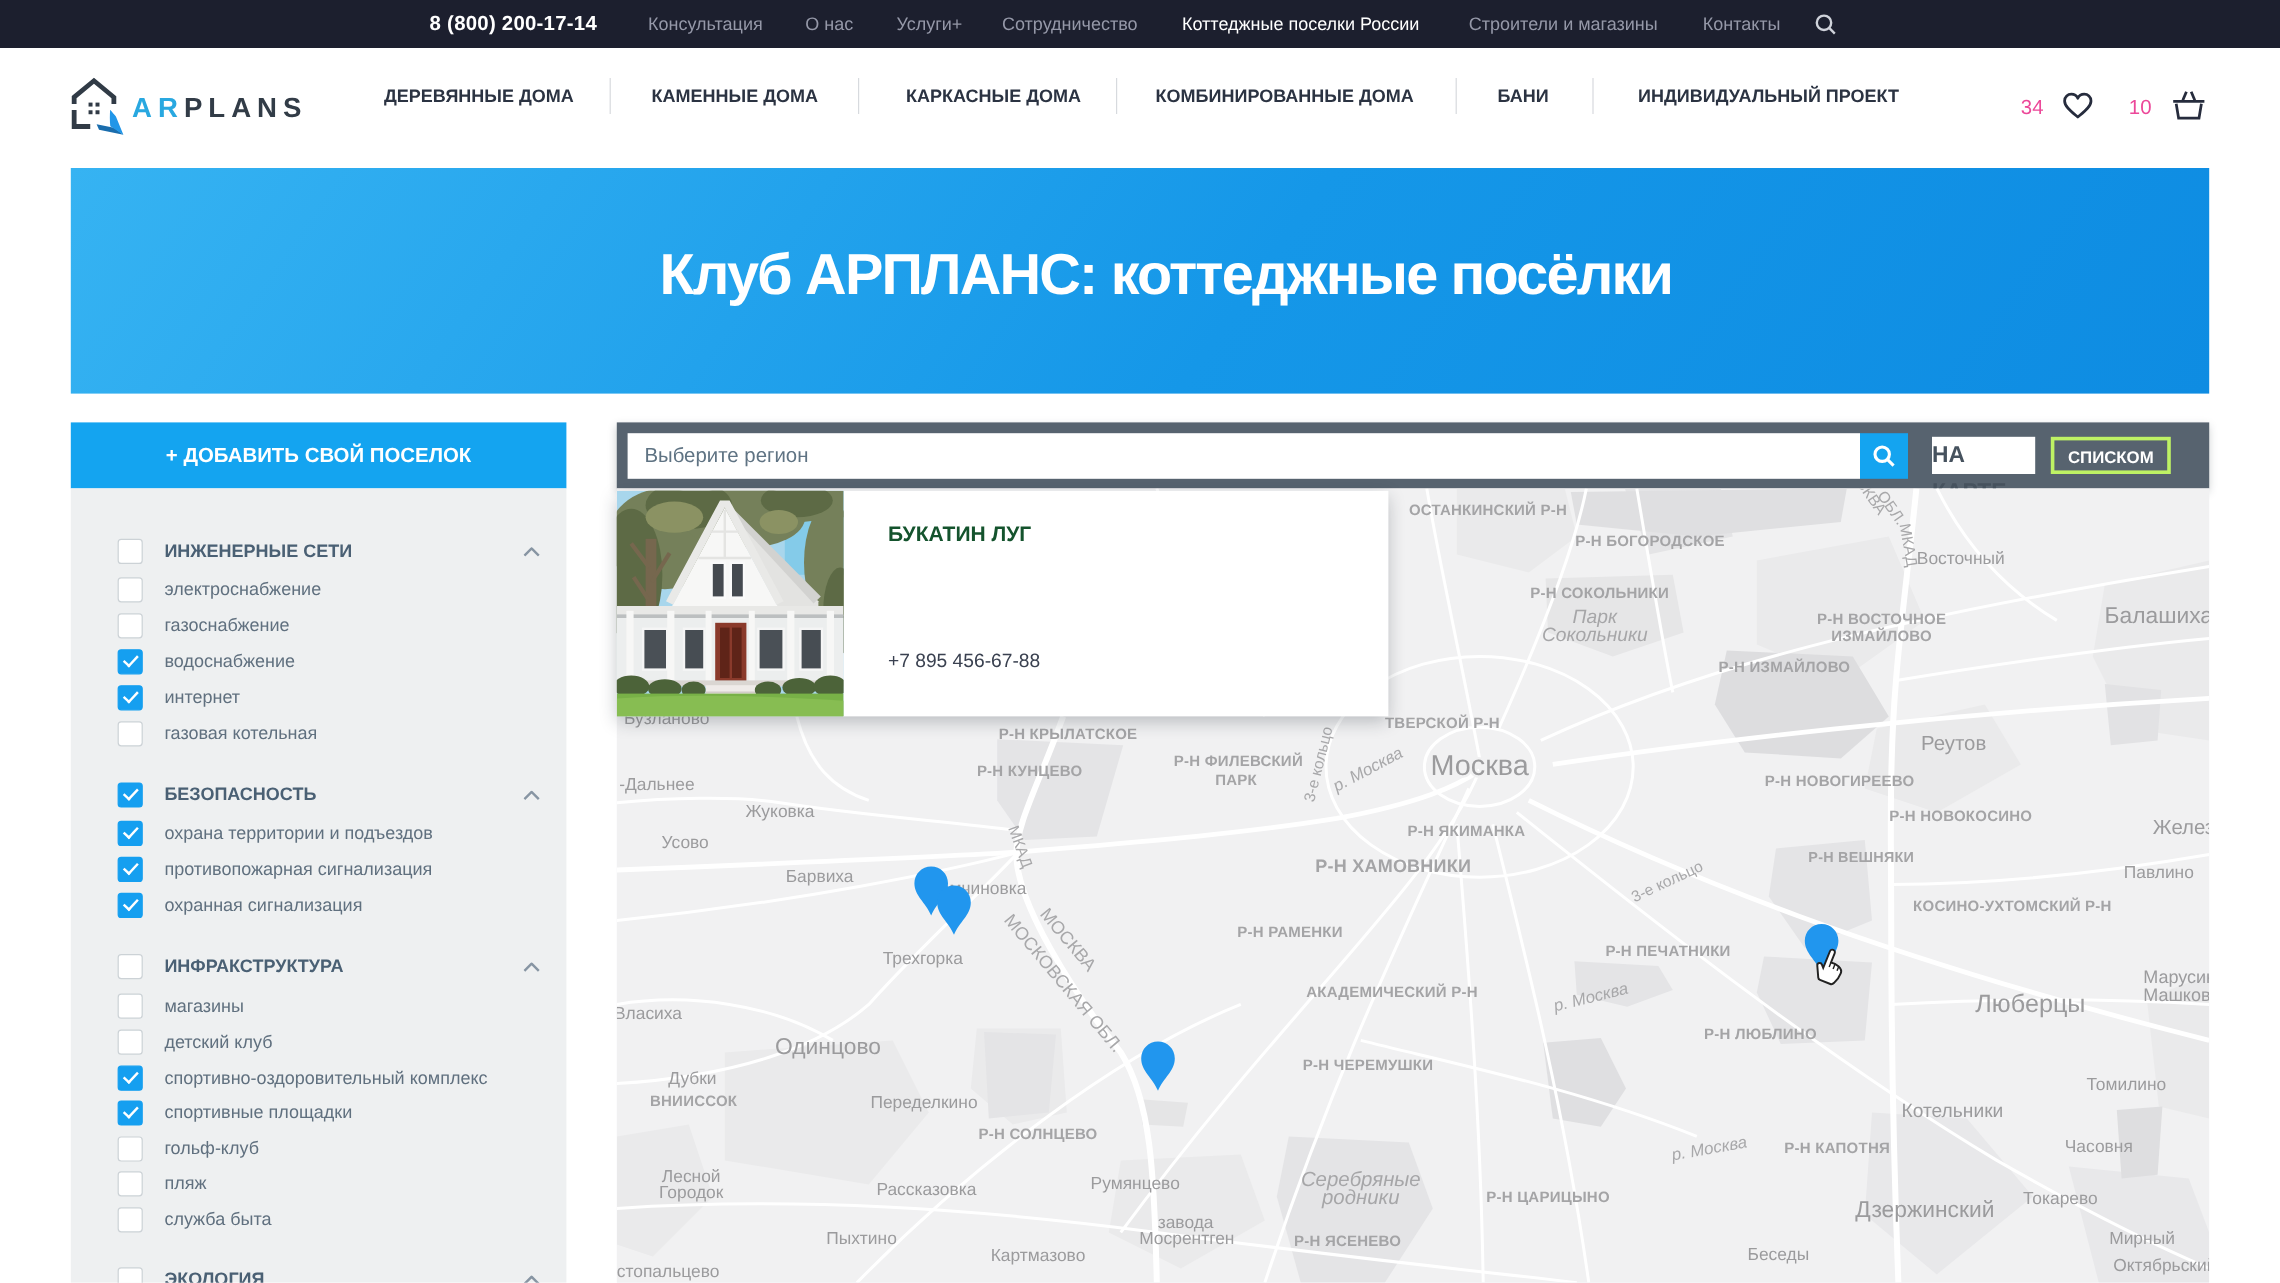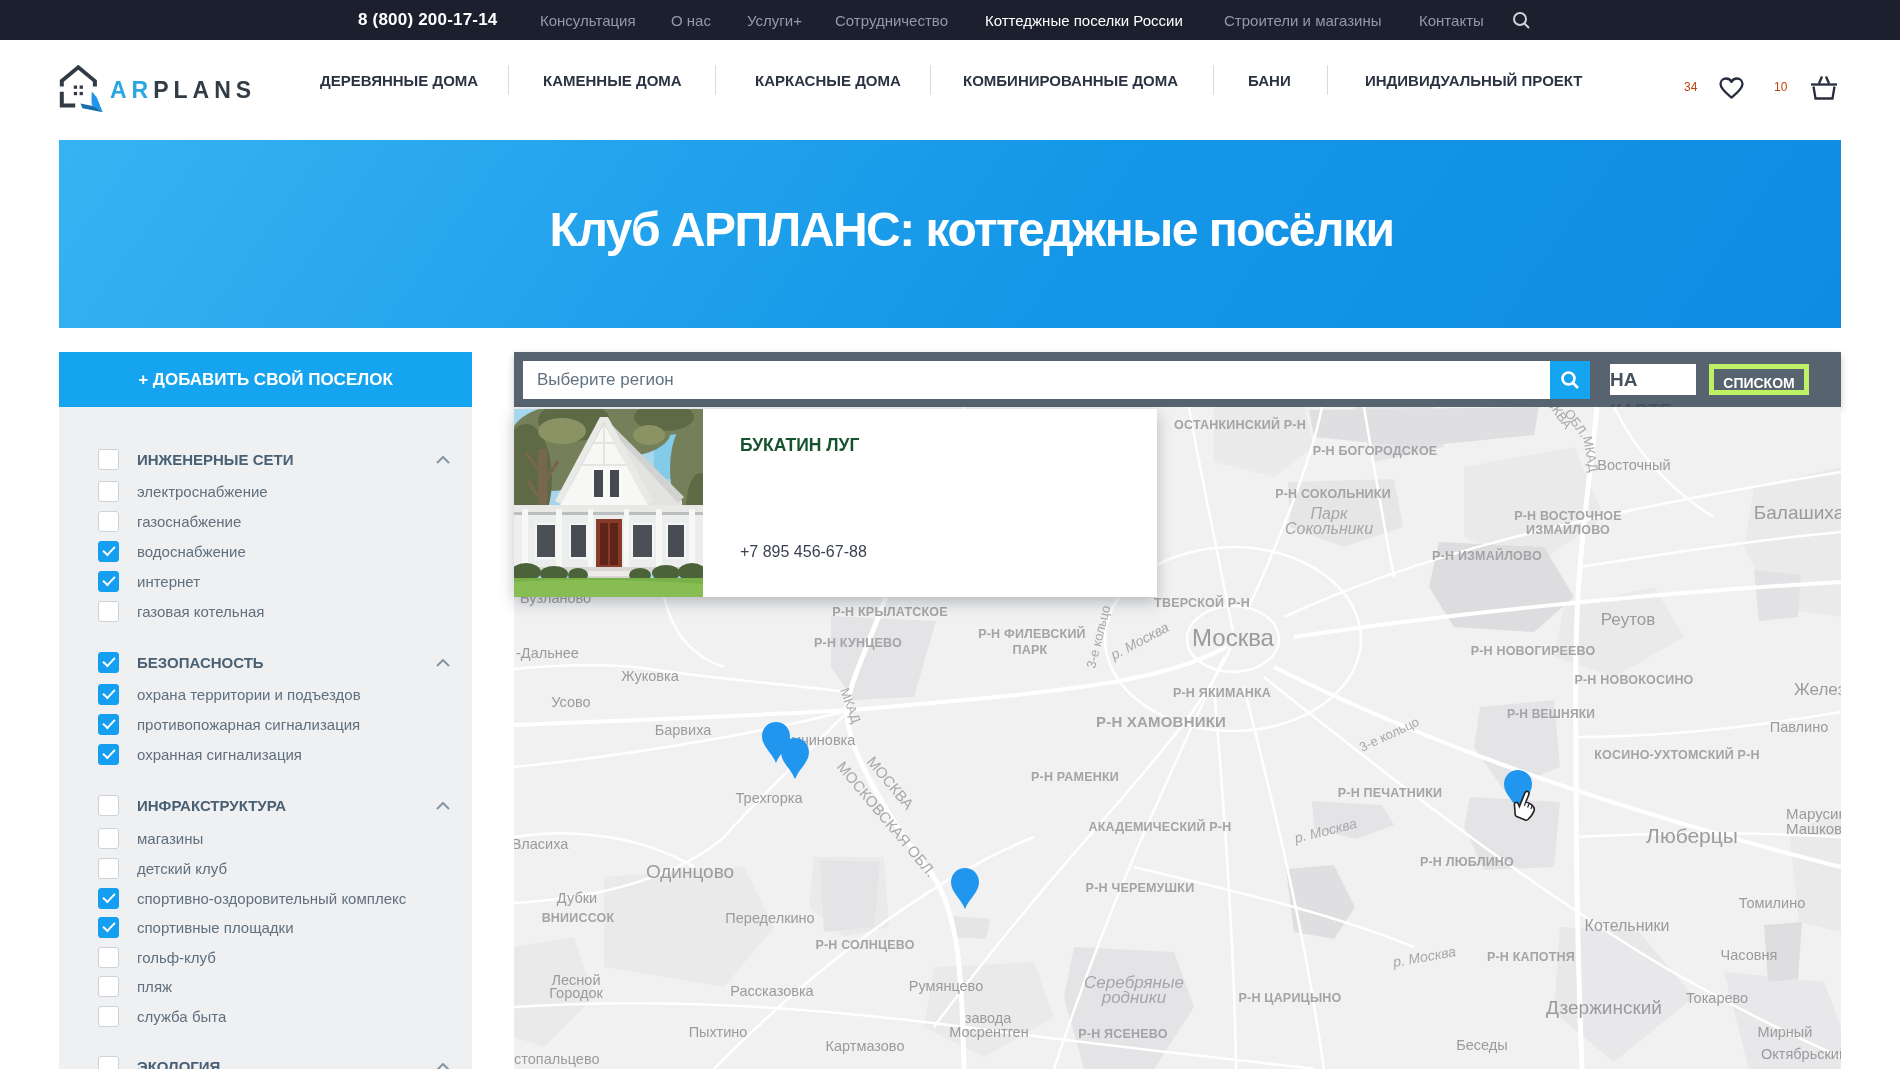--- a/index.html
+++ b/index.html
@@ -11,37 +11,37 @@
 .topbar .inner { position:absolute; left:358px; top:0; height:40px; display:flex; align-items:center; }
 .topbar .phone { color:#fff; font-weight:700; font-size:17px; letter-spacing:0.2px; }
 .topbar a { color:#9598a8; font-size:15px; text-decoration:none;margin-left:19px; }
 .topbar a.active { color:#ffffff; }
 
 
 .header { position:absolute; left:0; top:40px; width:1900px; height:100px; background:#fff; }
 .mainnav { position:absolute; top:40px; height:80px; display:flex; align-items:center; }
 .mainnav a { color:#2b3342; font-size:15px; font-weight:700; text-decoration:none; white-space:nowrap; }
 .mainnav .sep { width:1px; height:30px; background:#d7dade; }
-.hdr-count { position:absolute; top:80px; font-size:12px; color:#c2410c; }
+.hdr-count { position:absolute; top:80px; font-size:17px; color:#ec4899; }
 
 
 .banner { position:absolute; left:59px; top:140px; width:1782px; height:188px;
   background:linear-gradient(125deg,#36b3f2 0%, #1597e8 55%, #0e8ce2 100%); }
 .banner h1 { position:absolute; width:100%; top:62px; text-align:center; color:#fff; font-size:48px; font-weight:700; letter-spacing:-1.5px;padding-left:43px; }
 
 
 .addbtn { position:absolute; left:59px; top:352px; width:413px; height:55px; background:#14a4f0; color:#fff;
   font-size:17px; font-weight:700; text-align:center; line-height:55px; }
 .searchbar { position:absolute; left:514px; top:352px; width:1327px; height:55px; background:#57636f; box-shadow:0 3px 7px rgba(40,50,60,0.25); }
 .searchinput { position:absolute; left:9px; top:9px; width:1027px; height:38px; background:#fff; color:#5f7383;
   font-size:17px; line-height:38px; padding-left:14px; }
 .searchbtn { position:absolute; left:1036px; top:9px; width:40px; height:38px; background:#14a4f0; display:flex; align-items:center; justify-content:center; }
 .tog-map { position:absolute; left:1096px; top:12px; width:86px; height:31px; background:#fff; color:#46525e;
   font-size:19px; font-weight:700; line-height:31px; }
-.tog-list { position:absolute; left:1195px; top:12px; width:100px; height:31px; background:#57636f; border:5px solid #bef264; color:#fff;
+.tog-list { position:absolute; left:1195px; top:12px; width:100px; height:31px; background:#57636f; border:3px solid #bef264; color:#fff;
   font-size:14px; font-weight:700; text-align:center; line-height:29px; }
 
 
 .sidebar { position:absolute; left:59px; top:407px; width:413px; height:662px; background:#eef0f1; }
 .grp { position:absolute; left:137px; font-size:15px; font-weight:700; color:#4a6074; white-space:nowrap; }
 .itm { position:absolute; left:137px; font-size:15px; color:#60707f; white-space:nowrap; }
 .cb { position:absolute; width:21px; height:21px; background:#fff; border:1px solid #ccd2d6; border-radius:3px; }
 .cb.on { background:#159ff0; border-color:#159ff0; }
 .cb.on:after { content:""; position:absolute; left:4px; top:4px; width:10px; height:5px; border-left:2.5px solid #fff; border-bottom:2.5px solid #fff; transform:rotate(-47deg); }
 .chev { position:absolute; left:436px; width:14px; height:8px; }

